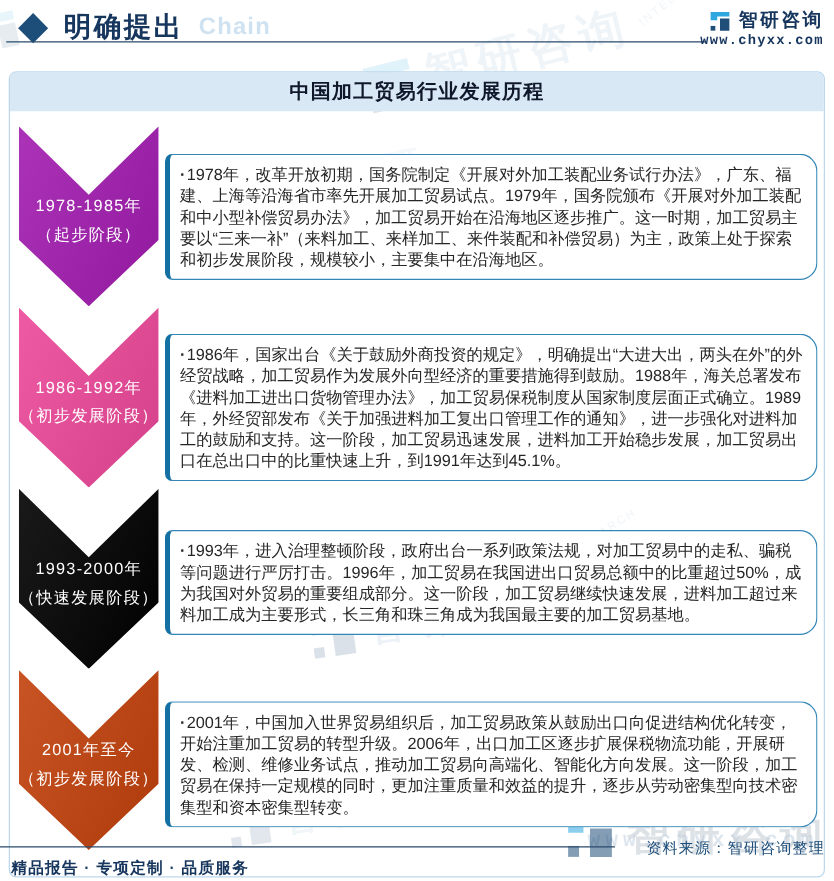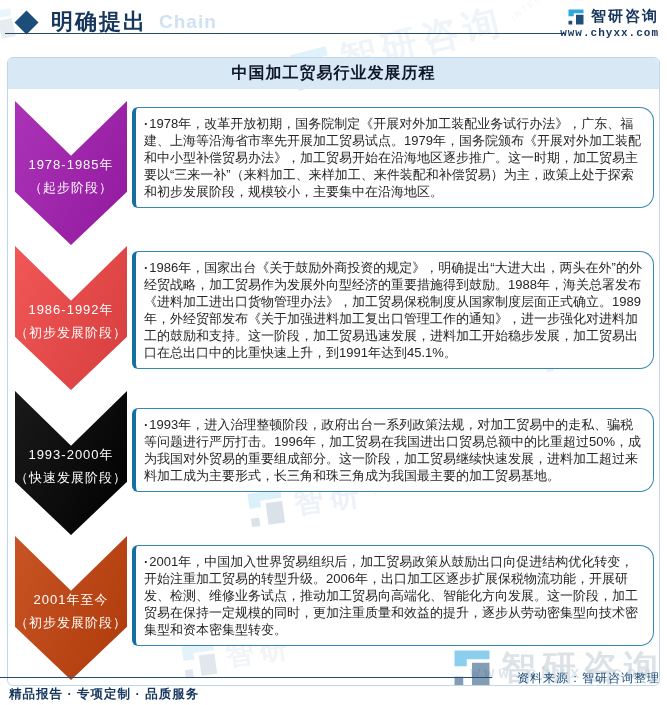--- a/index.html
+++ b/index.html
@@ -16,21 +16,21 @@
   .hdr-ghost{font-size:19px;font-weight:bold;color:#cfe2f1;letter-spacing:1px;margin-left:2px;}
   .hdr-line{position:absolute;top:33px;left:5px;width:560px;height:1px;background:#2a4a6b;}
   .brand{position:absolute;right:8px;top:7px;display:flex;align-items:center;gap:6px;}
   .brand-name{font-size:15px;font-weight:bold;color:#17365d;letter-spacing:2px;}
   .brand-url{position:absolute;right:8px;top:27px;font-size:11px;font-weight:bold;color:#17365d;
     font-family:"Liberation Mono","DejaVu Sans Mono",monospace;letter-spacing:1px;}
   
   .panel{position:absolute;left:7px;top:57px;width:651px;border:1px solid #bdd8ec;border-radius:6px;z-index:1;}
   .panel-title{height:31px;background:#d9e8f5;border-radius:5px 5px 0 0;display:flex;align-items:center;justify-content:center;
     font-size:16px;font-weight:bold;color:#0f172a;letter-spacing:1px;}
-  .rows{position:relative;padding-top:16px;}
+  .rows{position:relative;padding-top:16px;margin-top:16px;}
   .stage{position:relative;}
   .stage.r1{height:142px;} .stage.r2{height:155px;} .stage.r3{height:135px;} .stage.r4{height:140px;}
   .sbox{margin:2px 5px 0 124px;background:#ffffff;border:1px solid #3386b6;border-left:4px solid #1470a2;
     border-radius:6px 14px 14px 6px;padding:7px 10px 7px 8px;font-size:13px;line-height:17px;color:#262626;}
   .bullet{font-weight:bold;margin-right:1px;}
   
   .chevlayer{position:absolute;left:0;top:0;right:0;bottom:0;pointer-events:none;}
   .chevron{position:absolute;left:7px;width:112px;height:144px;
     clip-path:polygon(0 0,50% 38%,100% 0,100% 63%,50% 100%,0 63%);pointer-events:auto;}
   .chevron .shine{position:absolute;inset:0;background:linear-gradient(115deg,rgba(255,255,255,.10),rgba(0,0,0,.10));}
@@ -166,21 +166,21 @@
   </div>
 
   <div class="chevlayer">
     <div class="chevron c1" style="background: #a21caf;">
       <div class="shine"></div>
       <div class="chev-label">
         <div>1978-1985年</div>
         <div>（起步阶段）</div>
       </div>
     </div>
-    <div class="chevron c2" style="background: #ef4444;">
+    <div class="chevron c2" style="background: #ec4899;">
       <div class="shine"></div>
       <div class="chev-label">
         <div>1986-1992年</div>
         <div>（初步发展阶段）</div>
       </div>
     </div>
     <div class="chevron c3" style="background: #000000;">
       <div class="shine"></div>
       <div class="chev-label">
         <div>1993-2000年</div>

